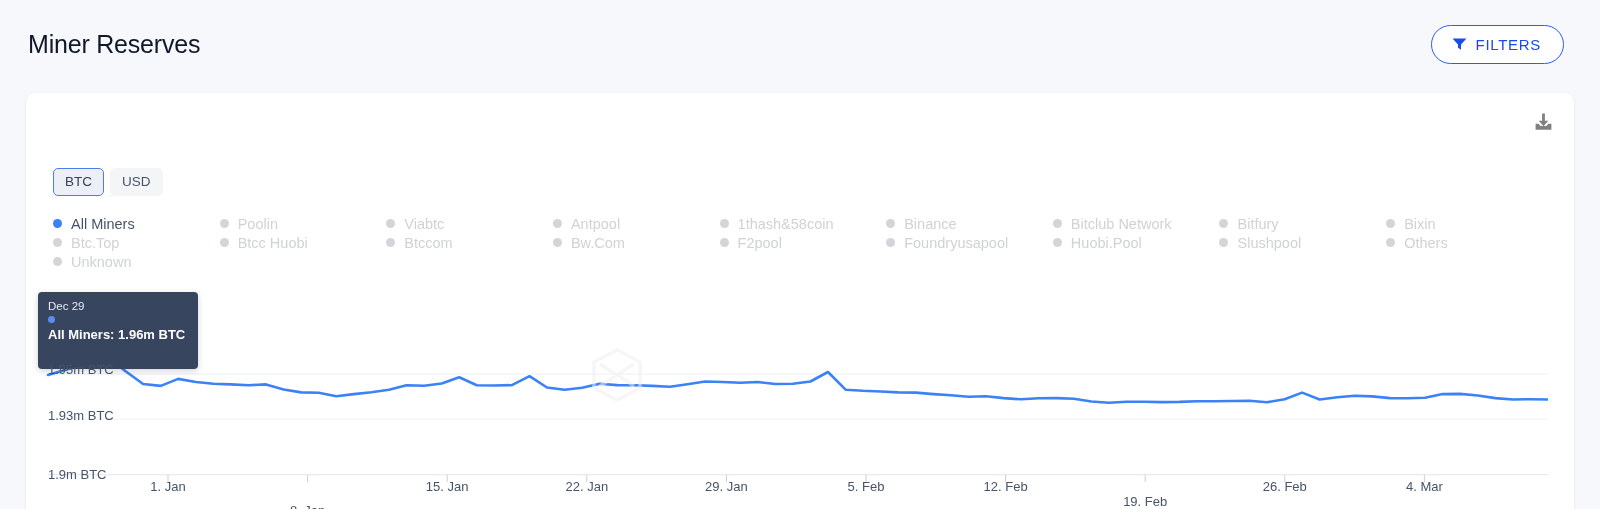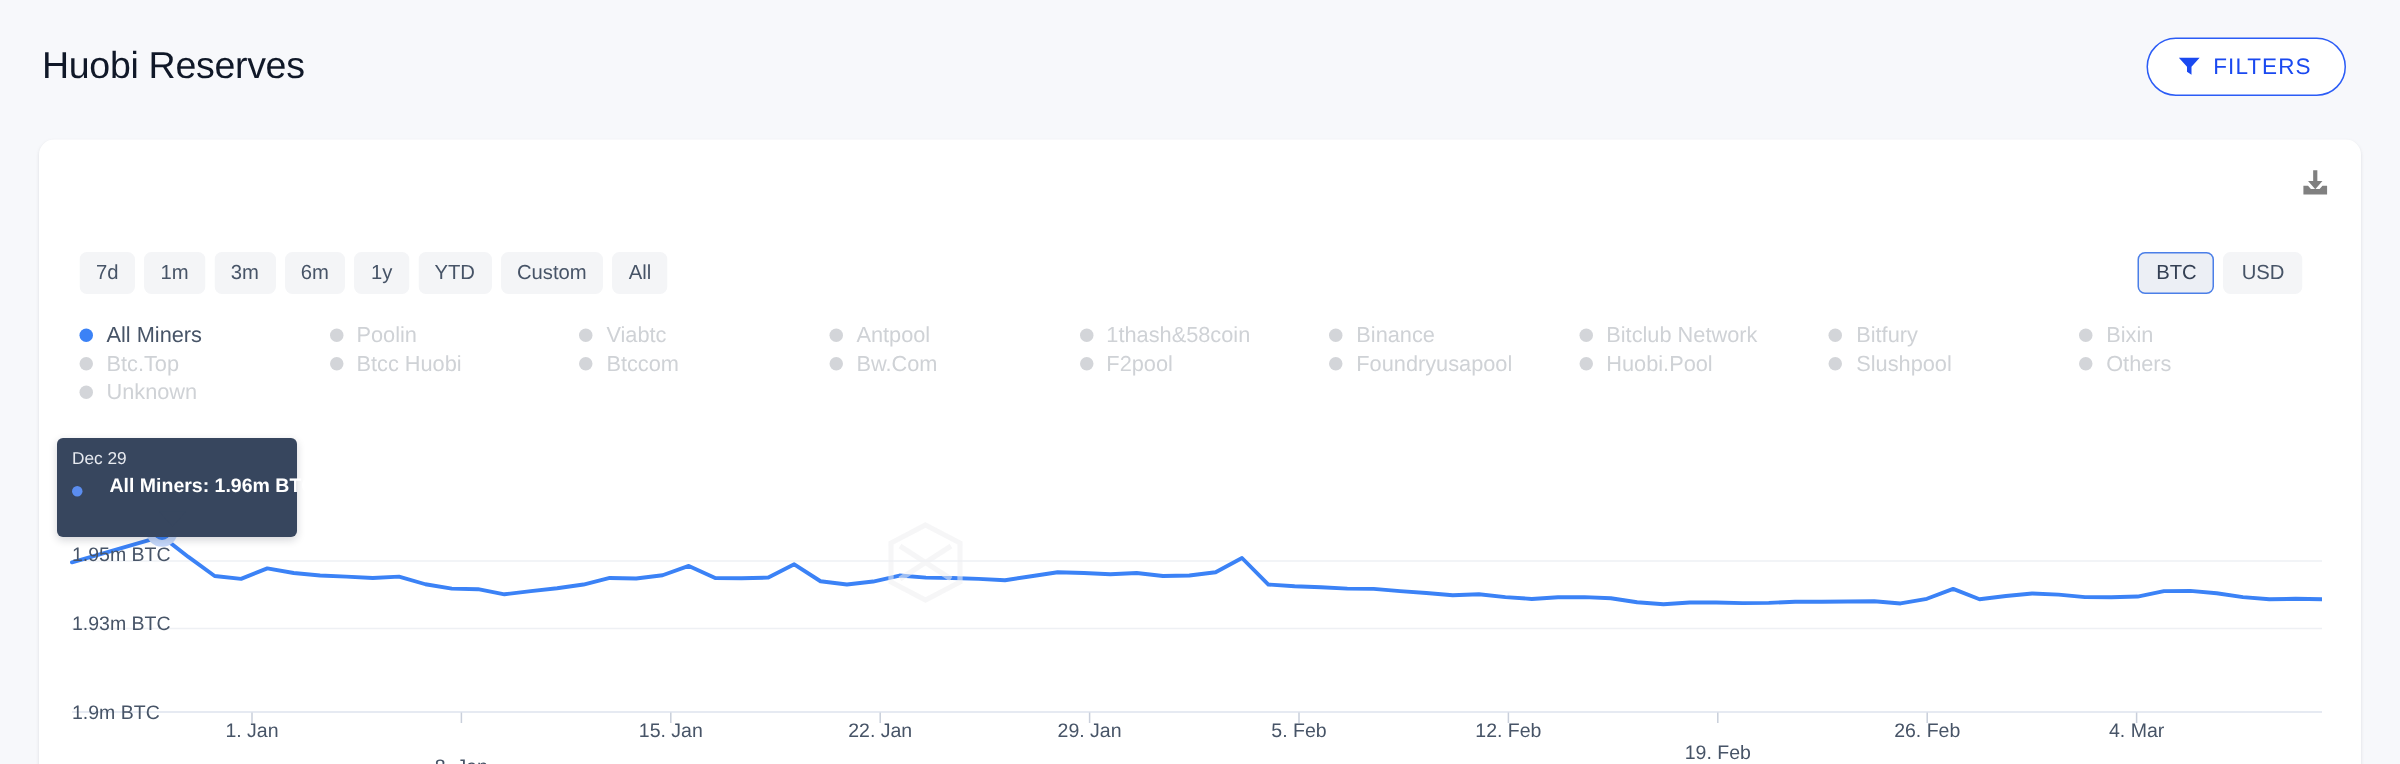--- a/index.html
+++ b/index.html
@@ -151,21 +151,21 @@
     border-radius: 4px;
     padding: 8px 10px 27px 10px;
     box-shadow: 0 2px 6px rgba(16,24,40,.18);
   }
   .tooltip-date {
     color: #e7eaf0;
     font-size: 11.5px;
     margin-bottom: 4px;
   }
   .tooltip-row {
-    display: flex; align-items: flex-end; gap: 18px;
+    display: flex; align-items: flex-start; gap: 4px; flex-direction: column;
   }
   .tooltip-dot {
     width: 7px; height: 7px; border-radius: 50%;
     background: #5b8def; flex: none;
   }
   .tooltip-series {
     color: #ffffff; font-size: 13px; font-weight: 700;
     white-space: nowrap;
   }
   .tooltip-arrow {
@@ -189,51 +189,41 @@
     font-size: 13px;
     color: #475467;
     white-space: nowrap;
     transform: translateX(-50%);
   }
 </style>
 </head>
 <body>
 
 <div class="page-header">
-  <div class="page-title">Huobi Reserves</div>
+  <div class="page-title">Miner Reserves</div>
   <div class="filters-button">
     <span>
       <svg class="funnel-icon" viewBox="0 0 16 14" xmlns="http://www.w3.org/2000/svg">
         <path d="M0.6 1.2 L15.4 1.2 L9.6 7.6 L9.6 13.2 L6.4 11.1 L6.4 7.6 Z" fill="#1a49f0"></path>
       </svg>
     </span>
     <span class="label">FILTERS</span>
   </div>
 </div>
 
 <div class="chart-card"></div>
 
 <span class="download-icon">
   <svg width="21" height="21" viewBox="0 0 21 21" xmlns="http://www.w3.org/2000/svg">
     <path d="M9.1 1.5 h2.8 v7.2 h3.4 L10.5 14.2 L5.7 8.7 h3.4 Z" fill="#808080"></path>
     <path d="M2.6 11.8 h3.1 l1.9 2.2 h5.8 l1.9 -2.2 h3.1 v5.9 h-15.8 Z" fill="#808080"></path>
   </svg>
 </span>
 
 <div class="controls-row">
-  <div class="range-group">
-    <button class="range-btn">7d</button>
-    <button class="range-btn">1m</button>
-    <button class="range-btn">3m</button>
-    <button class="range-btn">6m</button>
-    <button class="range-btn">1y</button>
-    <button class="range-btn">YTD</button>
-    <button class="range-btn">Custom</button>
-    <button class="range-btn">All</button>
-  </div>
   <div class="unit-group">
     <button class="unit-btn selected">BTC</button>
     <button class="unit-btn">USD</button>
   </div>
 </div>
 
 <div class="legend" id="legend-root">
     <div class="legend-item active">
       <span class="legend-dot"></span>
       <span class="legend-label">All Miners</span>

